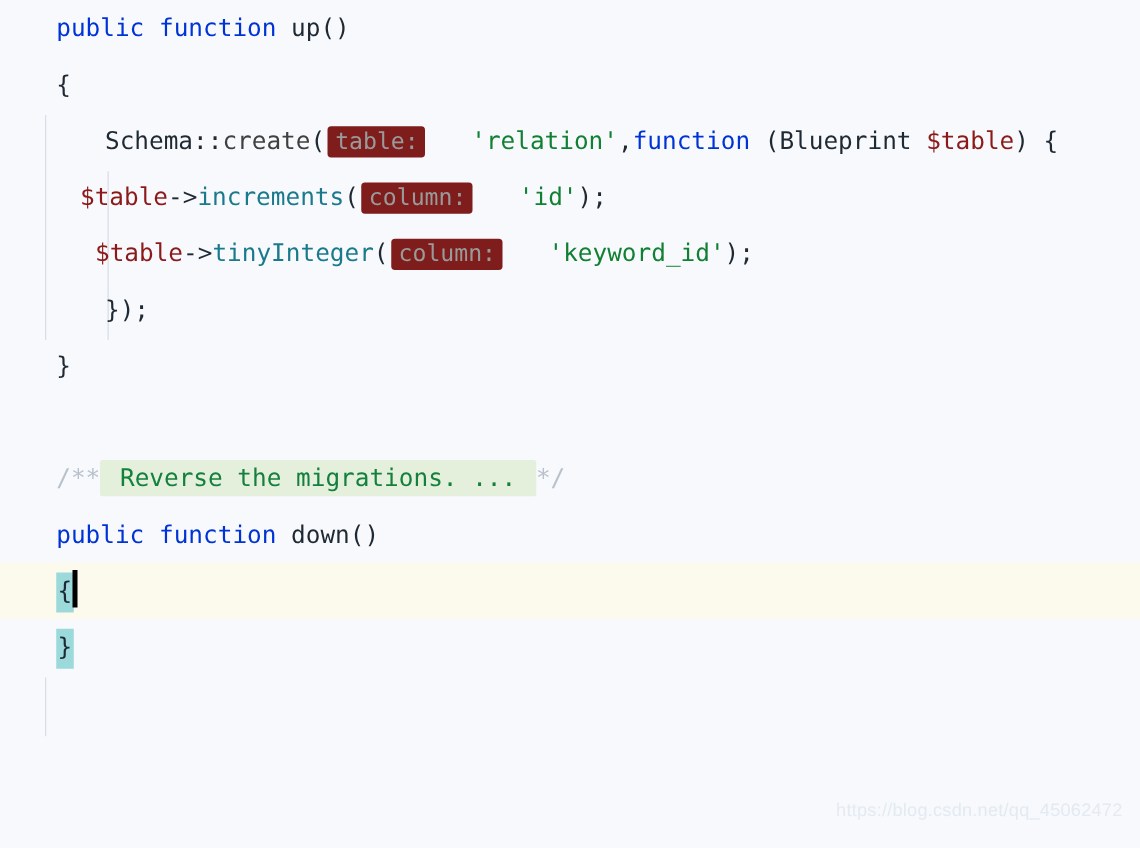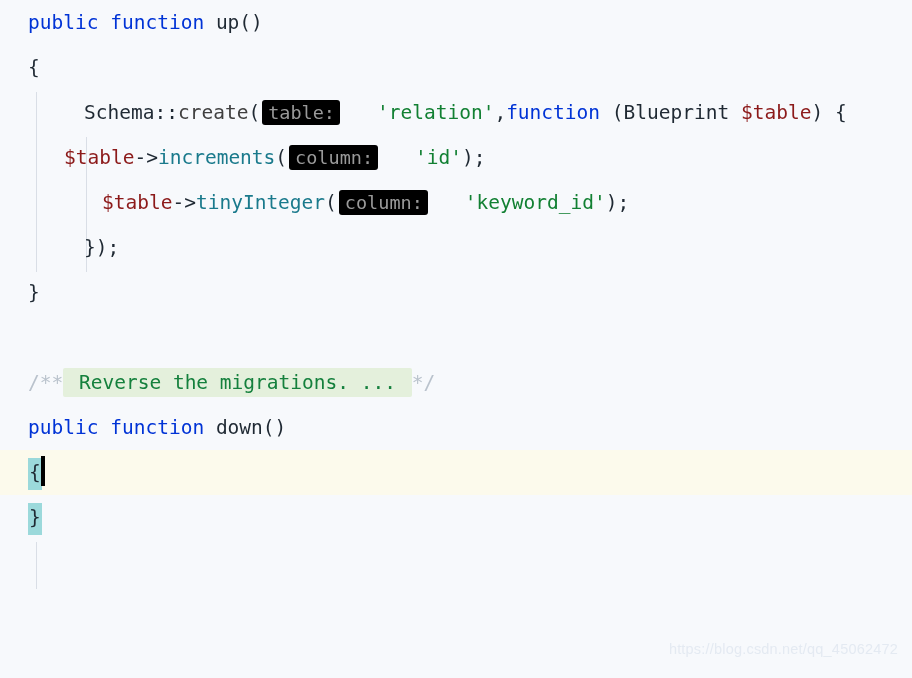--- a/index.html
+++ b/index.html
@@ -19,21 +19,21 @@
     overflow: hidden;
     color: #17202A;
     -webkit-font-smoothing: antialiased;
   }
 
   
   .code-line {
     position: relative;
     height: 45px;
     white-space: pre;
-    padding-left: 28px;
+    padding-left: 45px;
     box-sizing: border-box;
     z-index: 2;
   }
   .code-line.current {
     background: #FCFAEC;
   }
   .code-line.blank { }
 
   
   .indent-guide {
@@ -48,21 +48,21 @@
   .fn      { color: #404040; }        
   .fn-teal { color: #1A7A8C; }        
   .var     { color: #8C1A1A; }        
   .str     { color: #128033; margin-left: 36px; }        
   .punc    { color: #1F2933; }
   .plain   { color: #1F2933; }
   .type    { color: #1F2933; }
 
   
   .hint {
-    background: #000000;
+    background: #7f1d1d;
     color: #9A9A9A;
     border-radius: 3px;
     padding: 2px 5px 2px 6px;
     margin: 0 1px 0 2px;
     font-size: 18.5px;
   }
 
   
   .comment-prefix, .comment-suffix {
     color: #B9C2CC;
@@ -117,21 +117,21 @@
 
   <div class="code-line"><span class="punc">{</span></div>
 
   <div class="code-line blank" style="height:0;"></div>
 
   <div class="code-line" style="padding-left:84px;"><span class="plain">Schema</span><span class="punc">::</span><span class="fn">create</span><span class="punc">(</span><span class="hint">table:</span><span class="str">'relation'</span><span class="punc">,</span><span class="kw">function</span><span class="punc"> (</span><span class="type">Blueprint</span> <span class="var">$table</span><span class="punc">) {</span></div>
 
   <div class="code-line" style="padding-left:64px;"><span class="var">$table</span><span class="punc">-&gt;</span><span class="fn-teal">increments</span><span class="punc">(</span><span class="hint">column:</span><span class="str">'id'</span><span class="punc">);</span></div>
 
 
-  <div class="code-line" style="padding-left:102px;"><span class="var">$table</span><span class="punc">-&gt;</span><span class="fn-teal">tinyInteger</span><span class="punc">(</span><span class="hint">column:</span><span class="str">'keyword_id'</span><span class="punc">);</span></div>
+  <div class="code-line" style="padding-left:76px;"><span class="var">$table</span><span class="punc">-&gt;</span><span class="fn-teal">tinyInteger</span><span class="punc">(</span><span class="hint">column:</span><span class="str">'keyword_id'</span><span class="punc">);</span></div>
 
   <div class="code-line" style="padding-left:84px;"><span class="punc">});</span></div>
 
   <div class="code-line"><span class="punc">}</span></div>
 
   <div class="code-line blank"></div>
 
   <div class="code-line"><span class="comment-prefix">/**</span><span class="fold"> Reverse the migrations. ... </span><span class="comment-suffix">*/</span></div>
 
   <div class="code-line"><span class="kw">public</span> <span class="kw">function</span> <span class="plain">down</span><span class="punc">()</span></div>

